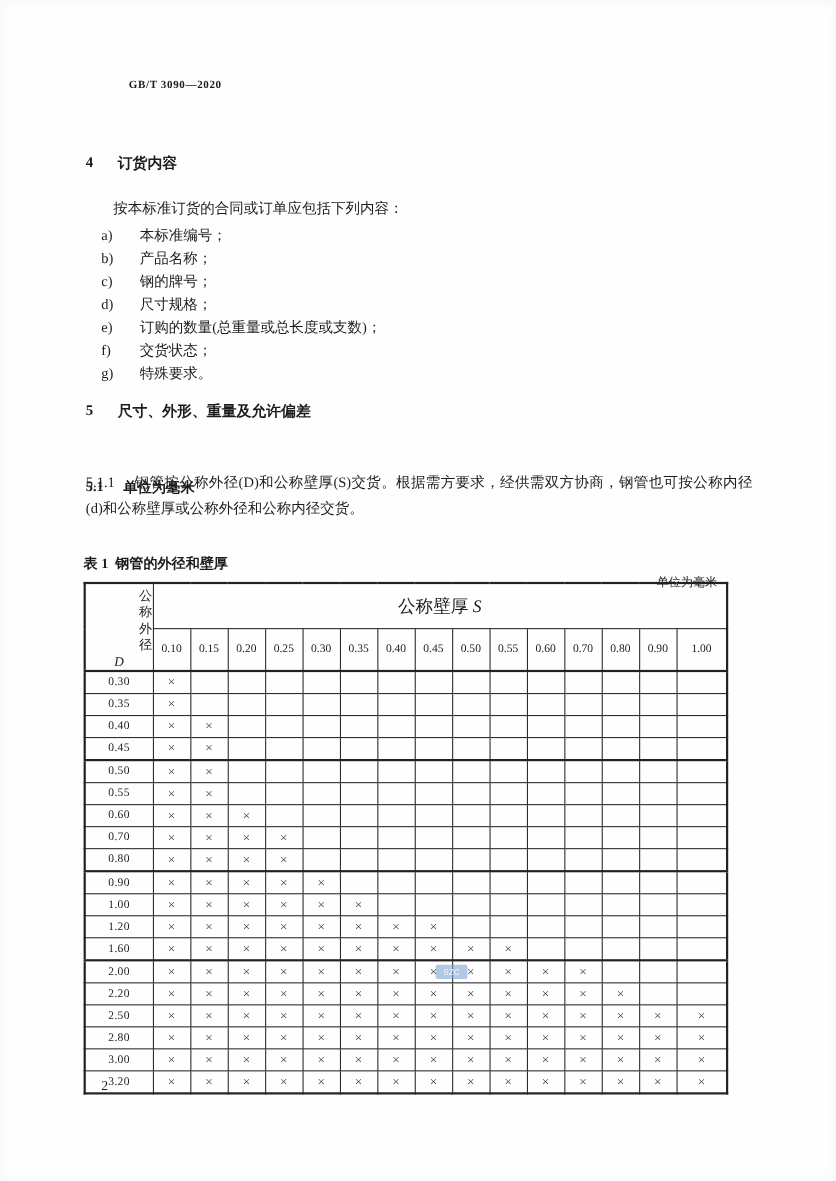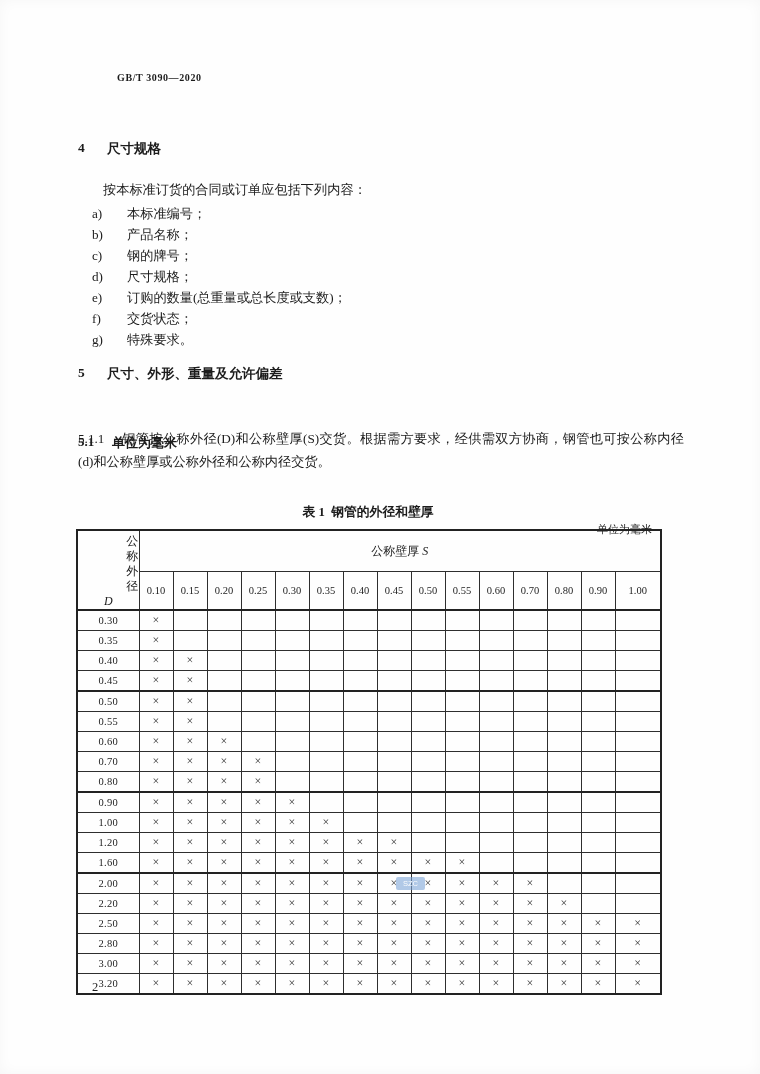--- a/index.html
+++ b/index.html
@@ -42,42 +42,42 @@
     font-size: 13.2px; line-height: 22.5px;
     text-align: justify;
   }
   .p511 { top: 428px; }
   .p512 { top: 474px; }
   .plabel { display: inline-block; width: 44px; }
   .table-cap {
     position: absolute; left: 76px; top: 504px; width: 584px; height: 18px;
   }
   .cap-title {
-    position: absolute; left: 0; right: 0; text-align: center;
+    position: absolute; left: 0; right: 0; 
     font-weight: 700; font-size: 12.8px; white-space: pre;
   }
   .cap-unit {
     position: absolute; right: 8px; top: 18px; font-size: 11px;
   }
   table.t1 {
     position: absolute; left: 76px; top: 529px;
     border-collapse: collapse; table-layout: fixed;
     border: 2px solid #222;
   }
   .t1 th, .t1 td {
     border: 1px solid #2e2e2e;
     padding: 0; text-align: center; vertical-align: middle;
     font-weight: 400; overflow: hidden;
   }
   .t1 thead { border-bottom: 2px solid #222; }
   .t1 tbody { border-top: 2px solid #222; }
   .t1 th.corner { height: 46px; }
   .corner .c1 { font-size: 12px; line-height: 15px; padding-top: 3px; padding-left: 48px; }
   .corner .c2 { font-style: italic; font-size: 12px; line-height: 15px; }
-  .t1 th.span-th { height: 24px; font-size: 12px; }
+  .t1 th.span-th { height: 24px; font-size: 16px; }
   .svar { font-style: italic; }
   .t1 th.size-th { height: 22px; font-size: 10.5px; margin-top: 32px; }
   .t1 td { height: 19px; font-size: 10.5px; line-height: 19px; }
   .t1 td.d-cell { font-size: 10.5px; letter-spacing: 0.3px; }
   .t1 td.m-cell { font-size: 12px; color: #3a3a3a; }
   .watermark {
     position: absolute; left: 396px; top: 877px; width: 29px; height: 13px;
     background: rgba(125, 165, 215, 0.6); border-radius: 2px;
     color: rgba(255,255,255,0.95); font-size: 7.5px; line-height: 13px;
     text-align: center; font-family: "Liberation Sans", sans-serif;
@@ -89,21 +89,21 @@
 </style>
 </head>
 <body>
 
 <div class="page">
 
   <div class="doc-code">GB/T 3090—2020</div>
 
   <div class="heading h-s4">
     <span class="hnum">4</span>
-    <span>尺寸规格</span>
+    <span>订货内容</span>
   </div>
 
   <div class="intro">按本标准订货的合同或订单应包括下列内容：</div>
 
   <div class="olist" id="order-list">
       <div class="li">
         <span class="li-label">a)</span>
         <span>本标准编号；</span>
       </div>
       <div class="li">

